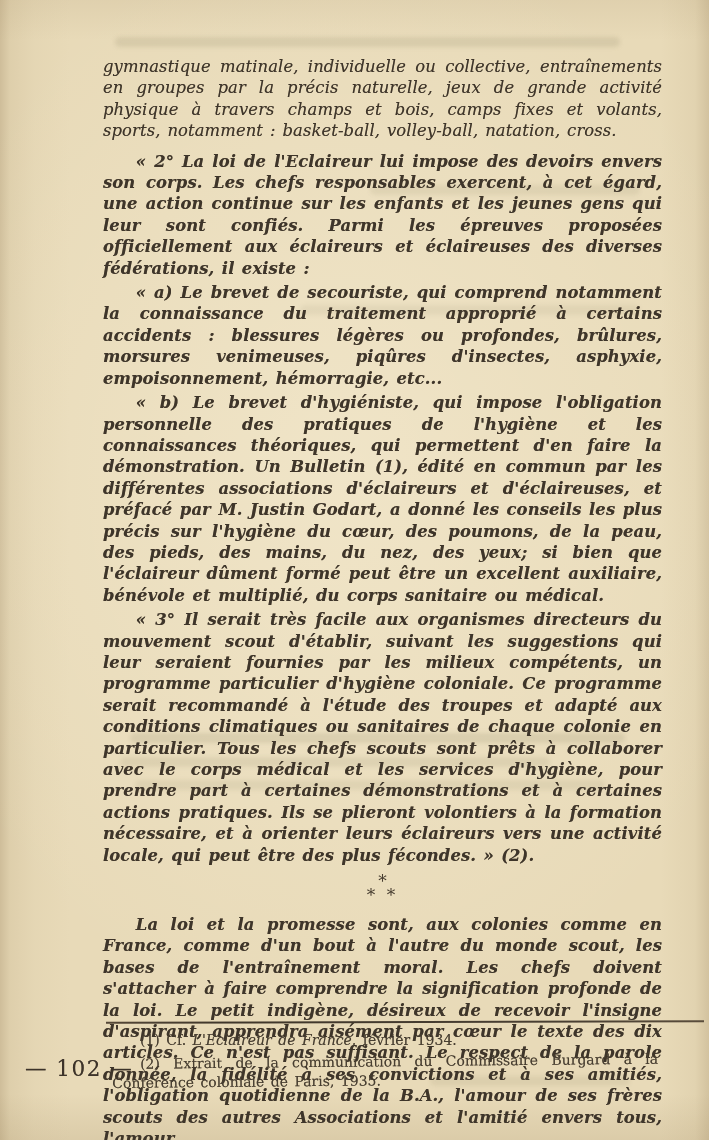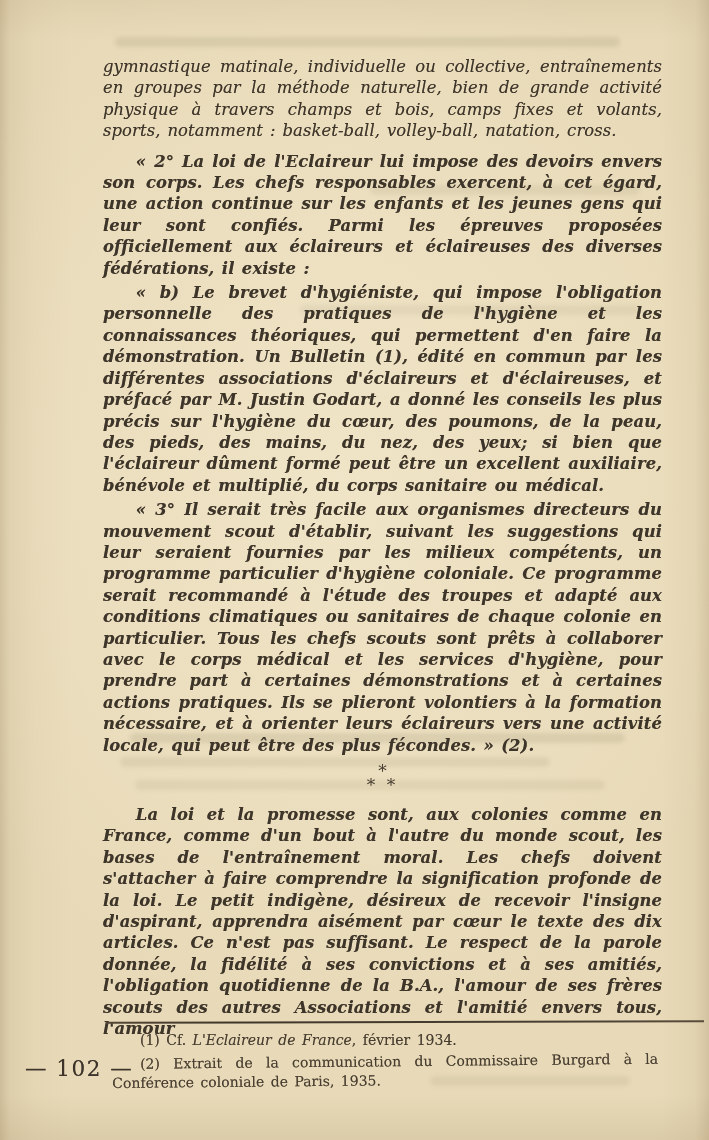--- a/index.html
+++ b/index.html
@@ -99,22 +99,23 @@
 
   <div class="ghost" style="left:115px; top:37px; width:505px;"></div>
   <div class="ghost" style="left:370px; top:185px; width:270px; opacity:.7;"></div>
   <div class="ghost" style="left:300px; top:305px; width:340px; opacity:.6;"></div>
   <div class="ghost" style="left:130px; top:733px; width:495px;"></div>
   <div class="ghost" style="left:120px; top:757px; width:430px; opacity:.8;"></div>
   <div class="ghost" style="left:135px; top:780px; width:470px; opacity:.7;"></div>
   <div class="ghost" style="left:430px; top:1076px; width:200px; opacity:.7;"></div>
 
   <div class="text-col">
-    <p class="para first">gymnastique matinale, individuelle ou collective, entraînements en groupes par la méthode naturelle, bien de grande activité physique à travers champs et bois, camps fixes et volants, sports, notamment : basket-ball, volley-ball, natation, cross.</p>
+    <p class="para first">gymnastique matinale, individuelle ou collective, entraînements en groupes par la précis naturelle, jeux de grande activité physique à travers champs et bois, camps fixes et volants, sports, notamment : basket-ball, volley-ball, natation, cross.</p>
     <p class="para indent">« 2° La loi de l'Eclaireur lui impose des devoirs envers son corps. Les chefs responsables exercent, à cet égard, une action continue sur les enfants et les jeunes gens qui leur sont confiés. Parmi les épreuves proposées officiellement aux éclaireurs et éclaireuses des diverses fédérations, il existe :</p>
+    <p class="para indent">« a) Le brevet de secouriste, qui comprend notamment la connaissance du traitement approprié à certains accidents : blessures légères ou profondes, brûlures, morsures venimeuses, piqûres d'insectes, asphyxie, empoisonnement, hémorragie, etc...</p>
     <p class="para indent">« b) Le brevet d'hygiéniste, qui impose l'obligation personnelle des pratiques de l'hygiène et les connaissances théoriques, qui permettent d'en faire la démonstration. Un Bulletin (1), édité en commun par les différentes associations d'éclaireurs et d'éclaireuses, et préfacé par M. Justin Godart, a donné les conseils les plus précis sur l'hygiène du cœur, des poumons, de la peau, des pieds, des mains, du nez, des yeux; si bien que l'éclaireur dûment formé peut être un excellent auxiliaire, bénévole et multiplié, du corps sanitaire ou médical.</p>
     <p class="para indent">« 3° Il serait très facile aux organismes directeurs du mouvement scout d'établir, suivant les suggestions qui leur seraient fournies par les milieux compétents, un programme particulier d'hygiène coloniale. Ce programme serait recommandé à l'étude des troupes et adapté aux conditions climatiques ou sanitaires de chaque colonie en particulier. Tous les chefs scouts sont prêts à collaborer avec le corps médical et les services d'hygiène, pour prendre part à certaines démonstrations et à certaines actions pratiques. Ils se plieront volontiers à la formation nécessaire, et à orienter leurs éclaireurs vers une activité locale, qui peut être des plus fécondes. » (2).</p>
 
     <div class="asterism">
       <div class="ast-top">*</div>
       <div class="ast-bottom">* *</div>
     </div>
 
     <p class="para indent">La loi et la promesse sont, aux colonies comme en France, comme d'un bout à l'autre du monde scout, les bases de l'entraînement moral. Les chefs doivent s'attacher à faire comprendre la signification profonde de la loi. Le petit indigène, désireux de recevoir l'insigne d'aspirant, apprendra aisément par cœur le texte des dix articles. Ce n'est pas suffisant. Le respect de la parole donnée, la fidélité à ses convictions et à ses amitiés, l'obligation quotidienne de la B.A., l'amour de ses frères scouts des autres Associations et l'amitié envers tous, l'amour</p>
   </div>

